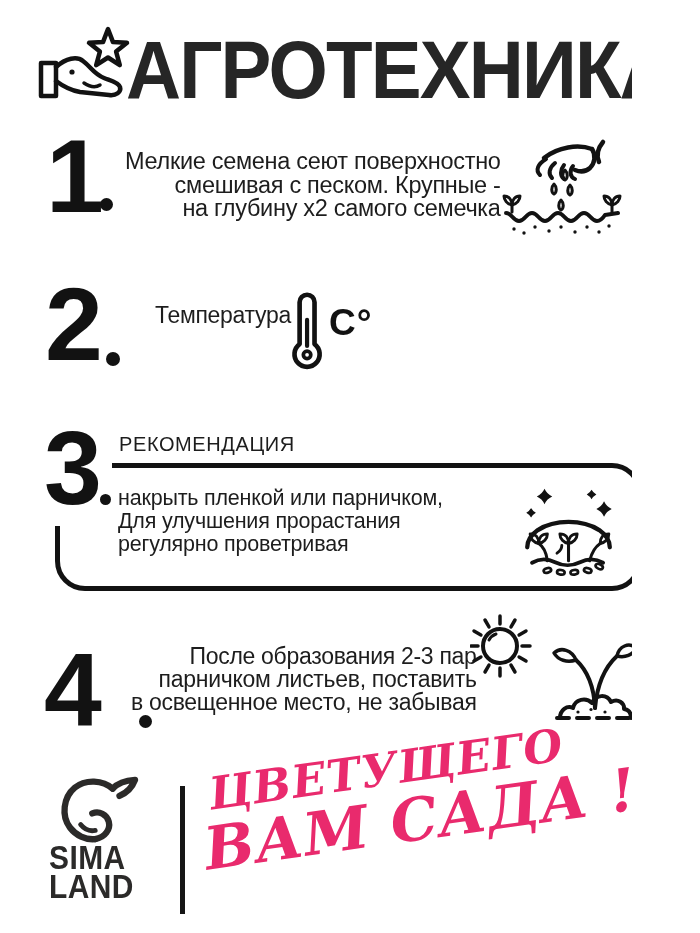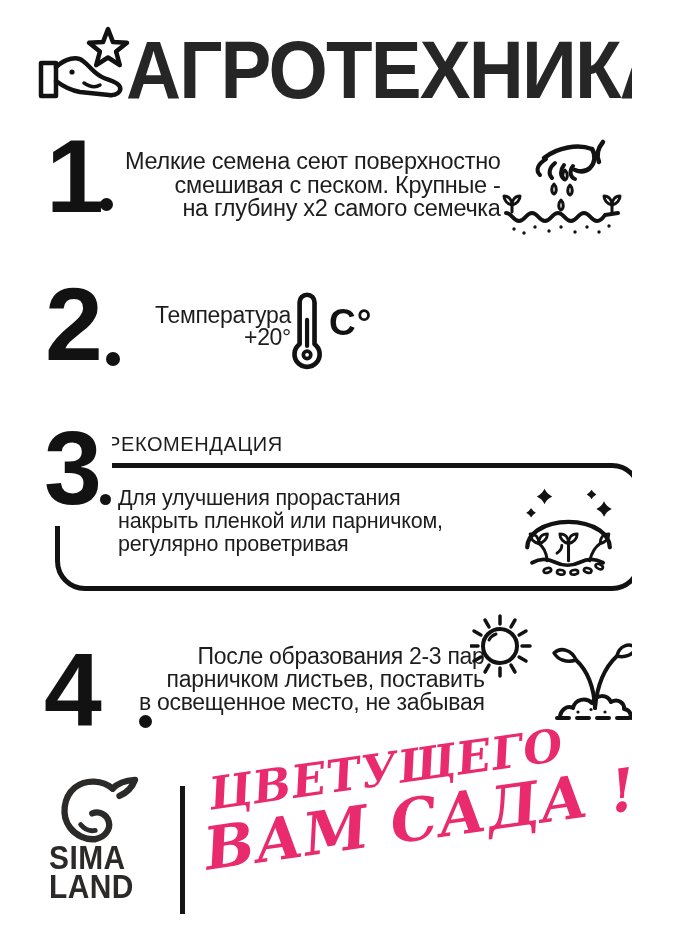--- a/index.html
+++ b/index.html
@@ -76,36 +76,35 @@
       <circle cx="85" cy="89" r="1.7"></circle>
         <circle cx="97" cy="94" r="1.7"></circle>
         <circle cx="107" cy="88" r="1.7"></circle>
     </g>
   </svg>
 
   <div class="abs num" style="left:45px;top:272px">2</div>
   <div class="abs num-dot" style="left:106px;top:352px;width:14px;height:14px"></div>
   <div class="abs step-text small" style="left:140px;top:304px">
     <div>Температура</div>
-    <div>+20°</div>
   </div>
   <svg class="abs" style="left:287px;top:291px;width:42px;height:82px" viewBox="0 0 44 88">
     <path class="stk" stroke-width="5" d="M13,12 A8,8 0 0 1 29,12 L29,57 A13.5,13.5 0 1 1 13,57 Z"></path>
     <path class="stk" stroke-width="4.5" d="M21,31 L21,59"></path>
     <circle class="stk" stroke-width="4" cx="21" cy="68.5" r="4"></circle>
   </svg>
   <div class="abs celsius" style="left:329px;top:302px">C°</div>
 
-  <div class="abs rec-heading" style="left:107px;top:433px">РЕКОМЕНДАЦИЯ</div>
+  <div class="abs rec-heading" style="left:119px;top:433px">РЕКОМЕНДАЦИЯ</div>
   <div class="abs rec-box" style="left:55px;top:463px;width:577px;height:118px;z-index:1"></div>
   <div class="abs num" style="left:44px;top:416px;z-index:2;background:#fff;padding:0 10px 6px 0">3</div>
   <div class="abs num-dot" style="left:100px;top:494px;width:11px;height:11px;z-index:3"></div>
   <div class="abs rec-text" style="left:118px;top:487px;z-index:3">
+    <div>накрыть пленкой или парничком,</div>
     <div>Для улучшения прорастания</div>
-    <div>накрыть пленкой или парничком,</div>
     <div>регулярно проветривая</div>
   </div>
   <svg class="abs" style="left:518px;top:484px;width:102px;height:96px;z-index:3" viewBox="0 0 105 100">
     <path class="stk" stroke-width="4.5" d="M9,66 C9,58 13,53 20,48 C30,41.5 40,39.5 52,39.5 C64,39.5 74,41.5 84,48 C91,53 95,58 95,66"></path>
     <g fill="#121212">
       <path d="M13,25 Q14.8,28.2 18,30 Q14.8,31.8 13,35 Q11.2,31.8 8,30 Q11.2,28.2 13,25 Z"></path>
       <path d="M27,5 Q29.5,10.5 35,13 Q29.5,15.5 27,21 Q24.5,15.5 19,13 Q24.5,10.5 27,5 Z"></path>
       <path d="M76,6 Q77.8,9.2 81,11 Q77.8,12.8 76,16 Q74.2,12.8 71,11 Q74.2,9.2 76,6 Z"></path>
       <path d="M89,18 Q91.5,23.5 97,26 Q91.5,28.5 89,34 Q86.5,28.5 81,26 Q86.5,23.5 89,18 Z"></path>
     </g>
@@ -121,21 +120,21 @@
     <path class="stk" stroke-width="3" d="M40,72 C43,70 45,67 45,64"></path>
     <ellipse class="stk" stroke-width="2.8" cx="30" cy="90" rx="4" ry="2.4" transform="rotate(-15 30 90)"></ellipse>
     <ellipse class="stk" stroke-width="2.8" cx="44" cy="92" rx="4" ry="2.4" transform="rotate(8 44 92)"></ellipse>
     <ellipse class="stk" stroke-width="2.8" cx="58" cy="92" rx="4" ry="2.4" transform="rotate(-8 58 92)"></ellipse>
     <ellipse class="stk" stroke-width="2.8" cx="72" cy="90" rx="4" ry="2.4" transform="rotate(15 72 90)"></ellipse>
     <ellipse class="stk" stroke-width="2.8" cx="84" cy="86" rx="4" ry="2.4" transform="rotate(25 84 86)"></ellipse>
   </svg>
 
   <div class="abs num" style="left:44px;top:638px">4</div>
   <div class="abs num-dot" style="left:139px;top:715px;width:13px;height:13px"></div>
-  <div class="abs step-text" style="left:139px;top:645px;font-size:23px;line-height:23.2px">
+  <div class="abs step-text" style="left:131px;top:645px;font-size:23px;line-height:23.2px">
     <div>После образования 2-3 пар</div>
     <div>парничком листьев, поставить</div>
     <div>в освещенное место, не забывая</div>
   </div>
   <svg class="abs" style="left:470px;top:608px;width:172px;height:118px" viewBox="0 0 172 118">
     <circle class="stk" stroke-width="4" cx="30" cy="38" r="17"></circle>
     <path class="stk" stroke-width="3" d="M19,32 A13,13 0 0 1 26,26"></path>
     <g class="stk" stroke-width="3.5">
       <path d="M52,38 L60,38"></path>
         <path d="M49.1,49 L56,53"></path>

